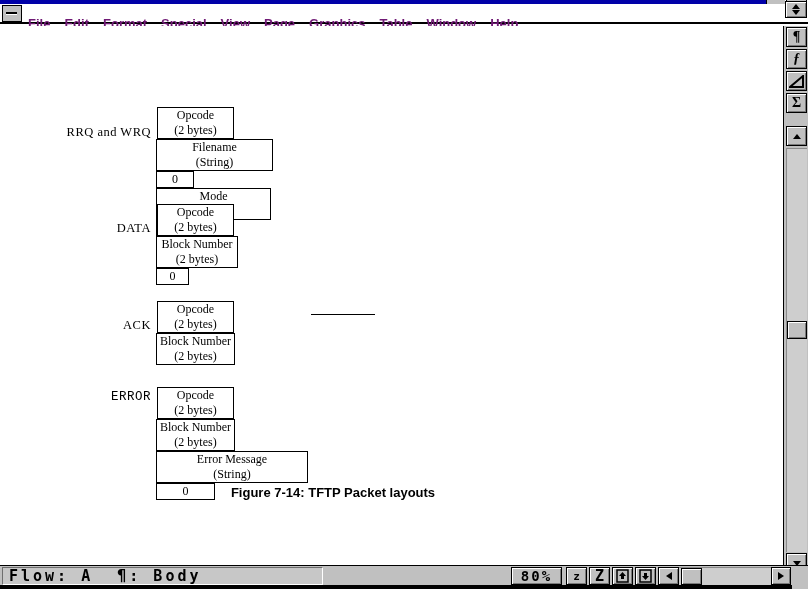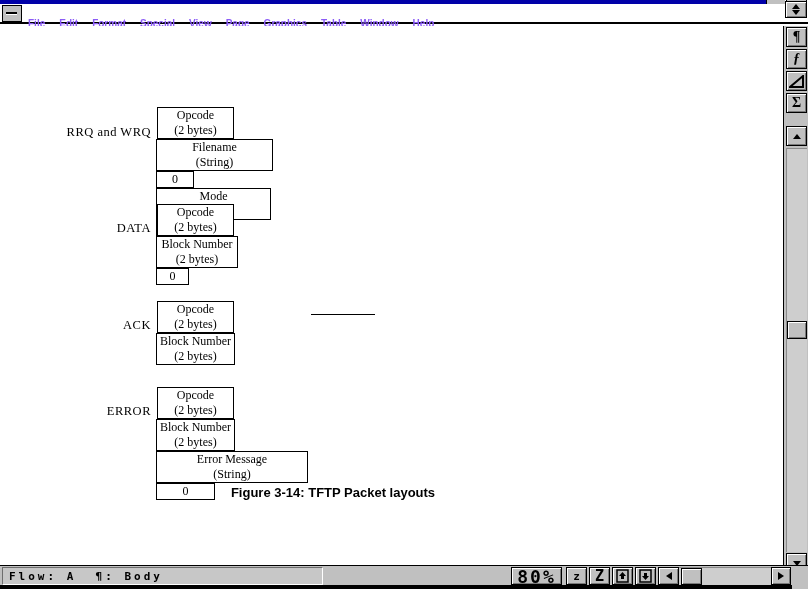--- a/index.html
+++ b/index.html
@@ -11,21 +11,21 @@
   .titlebar { position:absolute; left:0; top:0; width:766px; height:4px; background:#0000A8; }
   .tb-btn { position:absolute; top:0; height:4px; width:19px; background:#c0c0c0; border-left:1px solid #000; }
   .tb-btn.min { left:766px; }
   .tb-btn.max { left:786px; border-right:1px solid #000; width:21px;}
 
   
   .menubar { position:absolute; left:0; top:4px; width:808px; height:20px; background:#fff; border-bottom:2px solid #000; }
   .sysbox { position:absolute; left:2px; top:1px; width:20px; height:17px; background:#c0c0c0; border:1px solid #000; }
   .sysbox .dash { position:absolute; left:3px; top:6px; width:11px; height:3px; background:#000; box-shadow:inset 0 -1px 0 #fff; }
   .menu-items { position:absolute; left:28px; top:0; height:18px; display:flex; gap:14px; align-items:center; }
-  .menu-item { font-weight:bold; font-size:10px; color:#8b5cf6; white-space:nowrap; cursor:default;margin-top:20px; }
+  .menu-item { font-weight:bold; font-size:13px; color:#701a75; white-space:nowrap; cursor:default;margin-top:20px; }
   .menu-item u { text-underline-offset:2px; }
 
   .spinner-btn { position:absolute; right:1px; top:1px; width:22px; height:17px; background:#c0c0c0;
     border:1px solid #000; box-shadow:inset 1px 1px 0 #fff, inset -1px -1px 0 #7a7a7a;
     display:flex; flex-direction:column; align-items:center; justify-content:center; gap:1px; }
   .tri-up   { width:0; height:0; border-left:4px solid transparent; border-right:4px solid transparent; border-bottom:5px solid #000; }
   .tri-down { width:0; height:0; border-left:4px solid transparent; border-right:4px solid transparent; border-top:5px solid #000; }
   .tri-left { width:0; height:0; border-top:4px solid transparent; border-bottom:4px solid transparent; border-right:6px solid #000; }
   .tri-right{ width:0; height:0; border-top:4px solid transparent; border-bottom:4px solid transparent; border-left:6px solid #000; }
 
@@ -53,27 +53,27 @@
     border-left:1px solid #8a8a8a; border-top:1px solid #8a8a8a; }
   .vthumb { position:absolute; left:0px; top:172px; width:20px; height:18px; background:#c0c0c0;
     border:1px solid #000; box-shadow:inset 1px 1px 0 #fff, inset -1px -1px 0 #7a7a7a; }
   .vup { top:100px; } .vdown { top:527px; }
 
   
   .statusbar { position:absolute; left:0; top:565px; width:808px; height:20px; background:#c0c0c0; border-top:1px solid #000; }
   .sunken { position:absolute; top:1px; height:18px; background:#c7c7c7;
     border:1px solid; border-color:#6e6e6e #ffffff #ffffff #6e6e6e;
     display:flex; align-items:center; font-family:"DejaVu Sans Mono", monospace; font-weight:bold;
-    font-size:11px; letter-spacing:3px; white-space:pre; color:#000; padding-left:6px; overflow:hidden; }
+    font-size:15px; letter-spacing:3px; white-space:pre; color:#000; padding-left:6px; overflow:hidden; }
   .flow-panel { left:2px; width:321px; }
   .page-panel { left:325px; width:183px; }
   .sb-btn { position:absolute; top:1px; height:18px; background:#c0c0c0; border:1px solid #000;
     box-shadow:inset 1px 1px 0 #fff, inset -1px -1px 0 #7a7a7a;
     display:flex; align-items:center; justify-content:center; color:#000; font-weight:bold; }
-  .zoom-btn { left:511px; width:51px; font-family:"DejaVu Sans Mono", monospace; font-size:18px; letter-spacing:2px; }
+  .zoom-btn { left:511px; width:51px; font-family:"DejaVu Sans Mono", monospace; font-size:14px; letter-spacing:2px; }
   .zsmall { left:566px; width:21px; font-family:"DejaVu Sans Mono", monospace; font-size:11px; }
   .zbig { left:589px; width:21px; font-family:"DejaVu Sans Mono", monospace; font-size:15px; }
   .pgup { left:612px; width:21px; } .pgdn { left:635px; width:21px; }
   .harrow-l { left:658px; width:21px; } .harrow-r { left:771px; width:20px; }
   .htrack { position:absolute; left:679px; top:1px; width:92px; height:18px; background:#cecece;
     border-top:1px solid #8a8a8a; }
   .hthumb { position:absolute; left:2px; top:0px; width:21px; height:17px; background:#c0c0c0;
     border:1px solid #000; box-shadow:inset 1px 1px 0 #fff, inset -1px -1px 0 #7a7a7a; }
   .sb-corner { position:absolute; left:792px; top:0; width:16px; height:24px; background:#c0c0c0; }
   .bottomstrip { position:absolute; left:0; top:585px; width:792px; height:4px; background:#000; }
@@ -105,21 +105,21 @@
         <span class="menu-item"><u>W</u>indow</span>
         <span class="menu-item"><u>H</u>elp</span>
       </div>
   </div>
   <div class="spinner-btn">
     <span class="tri-up"></span>
     <span class="tri-down"></span>
   </div>
 
   <div class="page" id="page-canvas">
-    <div class="caption">Figure 3-14: TFTP Packet layouts</div>
+    <div class="caption">Figure 7-14: TFTP Packet layouts</div>
   <div class="row-label" style="top: 81px; height: 50px; font-family: Liberation Serif, serif;">RRQ and WRQ</div>
       <div class="packet-box" style="top: 81px; height: 50px;">
         <div class="cell" style="width: 77px;">
           <div>Opcode</div>
           <div>(2 bytes)</div>
         </div>
         <div class="cell" style="width: 117px;">
           <div>Filename</div>
           <div>(String)</div>
         </div>
@@ -153,21 +153,21 @@
         <div class="cell" style="width: 77px;">
           <div>Opcode</div>
           <div>(2 bytes)</div>
         </div>
         <div class="cell" style="width: 79px;">
           <div>Block Number</div>
           <div>(2 bytes)</div>
         </div>
       </div>
       <div class="hline" style="left: 311px; top: 288px; width: 64px;"></div>
-      <div class="row-label" style="top: 361px; height: 48px;">ERROR</div>
+      <div class="row-label" style="top: 347px; height: 48px; font-family: Liberation Mono, monospace;">ERROR</div>
       <div class="packet-box" style="top: 361px; height: 48px;">
         <div class="cell" style="width: 77px;">
           <div>Opcode</div>
           <div>(2 bytes)</div>
         </div>
         <div class="cell" style="width: 79px;">
           <div>Block Number</div>
           <div>(2 bytes)</div>
         </div>
         <div class="cell" style="width: 152px; justify-content: center;">

